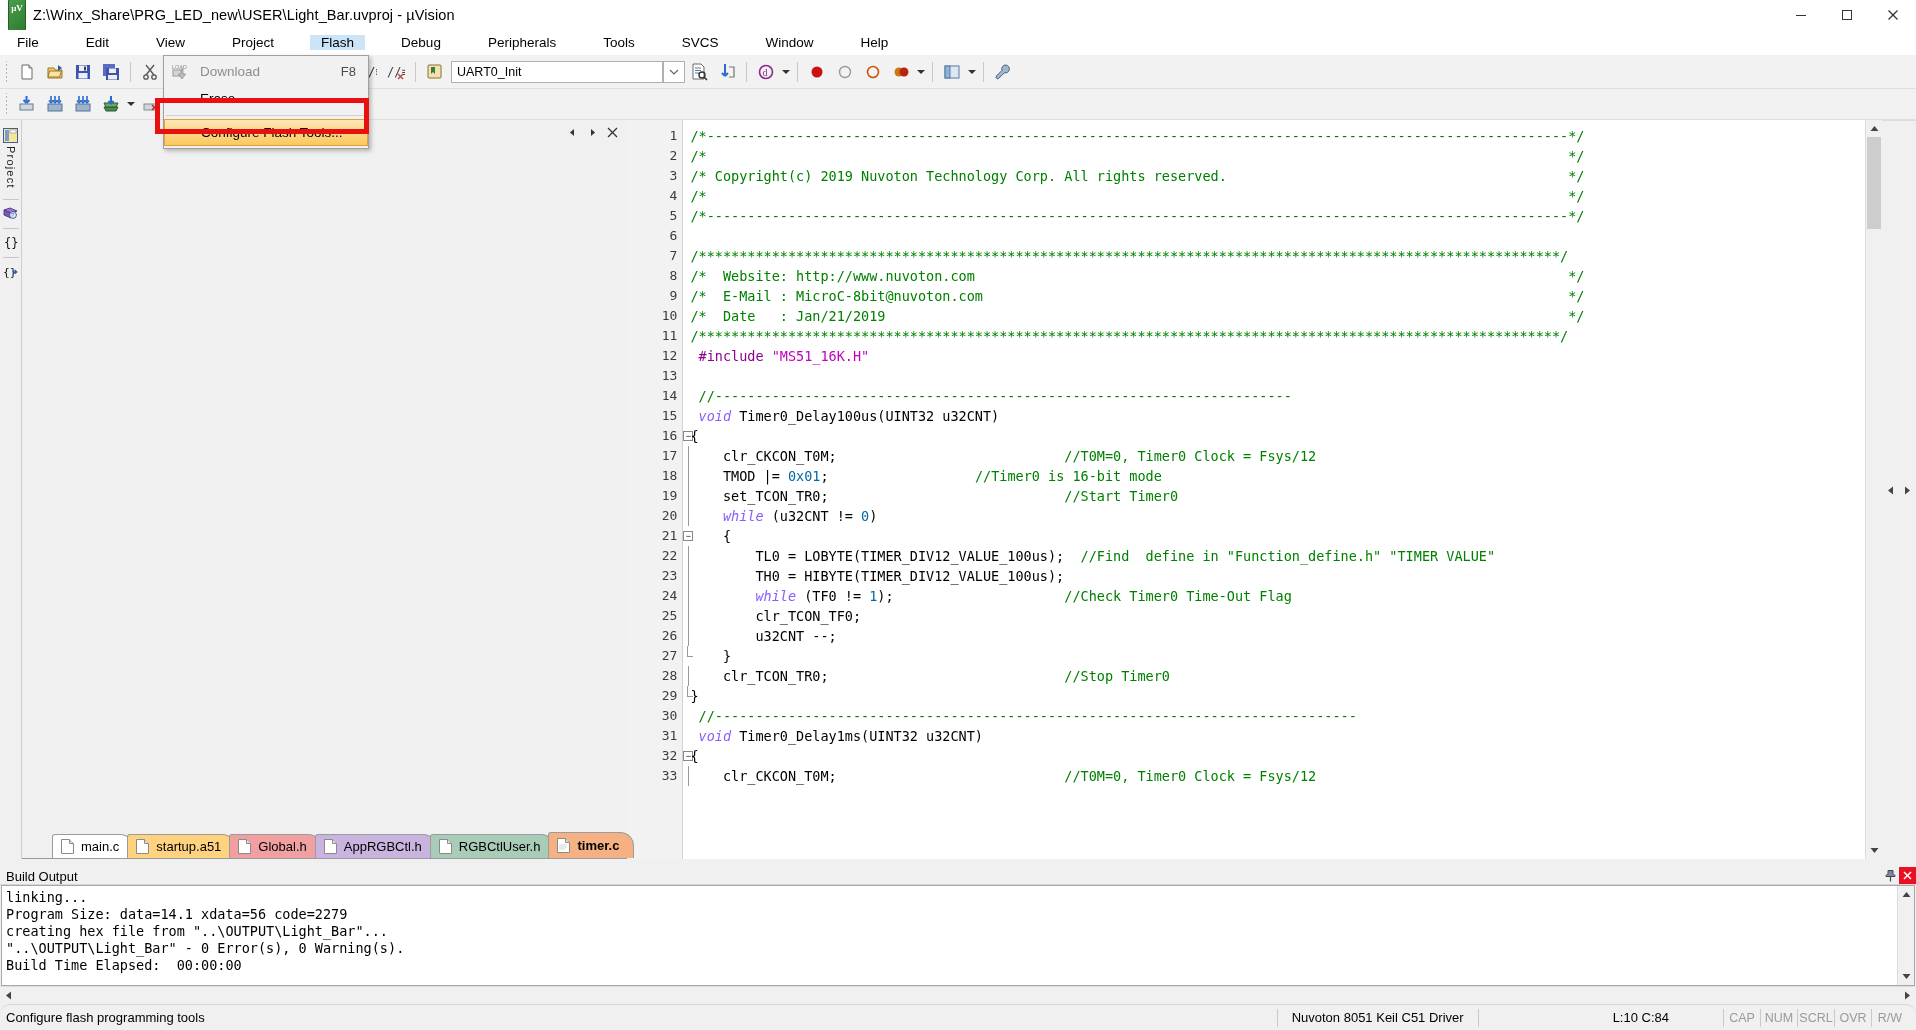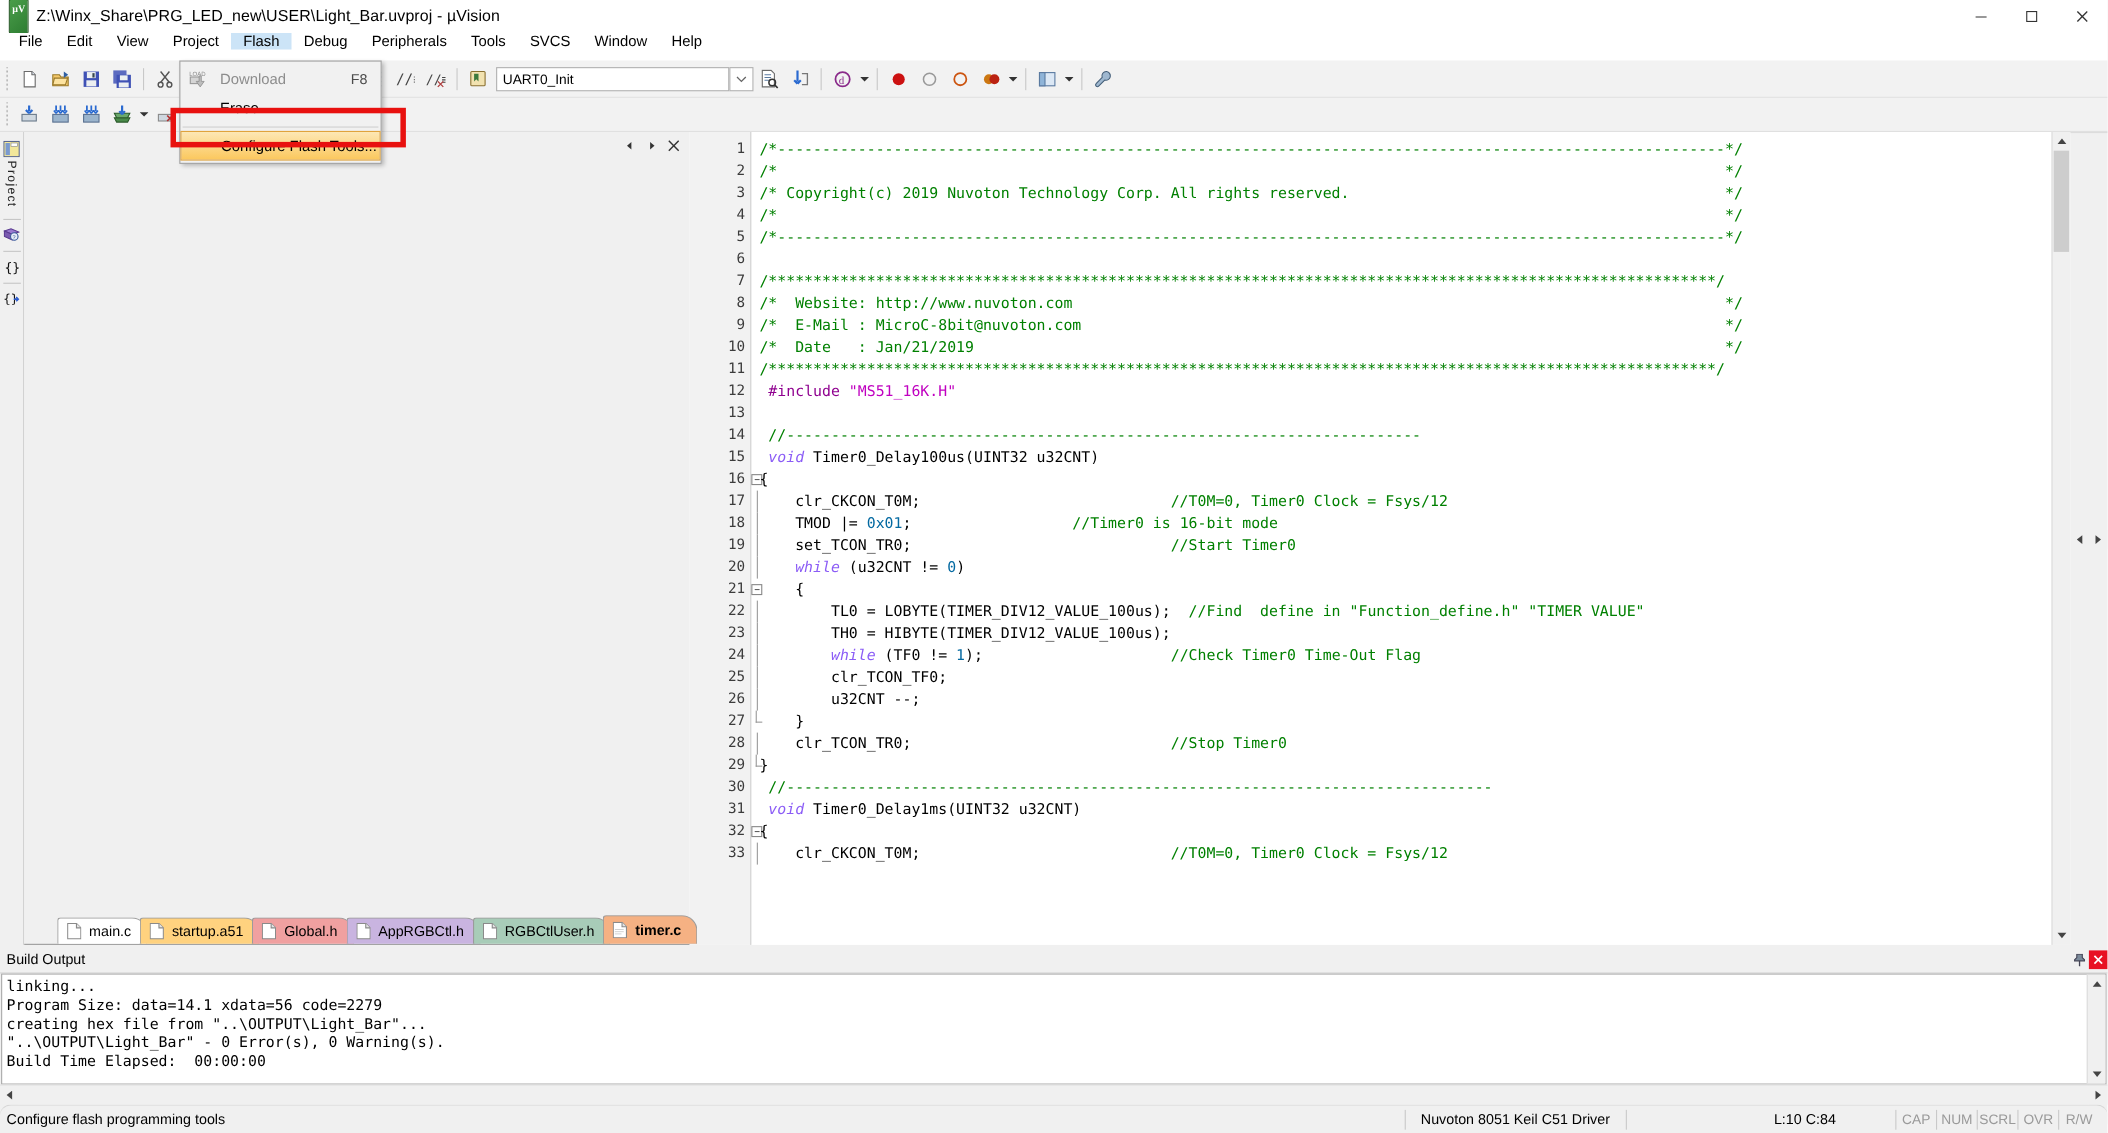--- a/index.html
+++ b/index.html
@@ -26,22 +26,22 @@
   }
   .title-text { font-size: 14.5px; color: #000; letter-spacing: 0.1px; }
   .win-controls { position: absolute; right: 0; top: 0; height: 30px; display: flex; }
   .win-btn {
     width: 46px; height: 30px; display: flex; align-items: center; justify-content: center;
     color: #333; font-size: 14px;
   }
 
   
   .menubar {
-    height: 25px; background: #ffffff; display: flex; align-items: flex-start;
-    flex: 0 0 25px; padding-left: 6px; position: relative; z-index: 40;
+    height: 25px; background: #ffffff; display: flex; align-items: center;
+    flex: 0 0 25px; padding-left: 6px; position: relative; z-index: 40; gap: 25px;
   }
   .menu-item {
     padding: 0 11px; display: flex; align-items: center; font-size: 13.5px; color: #000;
   }
   .menu-item.open { background: #cce4f7; }
 
   
   .toolbar {
     background: #f2f2f2; display: flex; align-items: center;
     border-bottom: 1px solid #e0e0e0;
@@ -63,21 +63,21 @@
   }
   .tcombo-wide { width: 212px; }
   .tdrop { width: 12px; height: 26px; display: flex; align-items: center; justify-content: center; }
   .combo-blank {
     height: 22px; width: 22px; background: #fff; border: 1px solid #b0b0b0;
     display:flex;align-items:center;justify-content:center;
   }
 
   
   .flash-menu {
-    position: absolute; left: 163px; top: 55px; width: 184px;
+    position: absolute; left: 163px; top: 55px; width: 206px;
     background: #f1f1f1; border: 1px solid #a0a0a0; z-index: 100;
     box-shadow: 2px 2px 4px rgba(0,0,0,0.25);
     padding: 2px 0;
   }
   .fm-item {
     height: 27px; display: flex; align-items: center; font-size: 13.5px; color: #000;
     padding-left: 2px; position: relative;
   }
   .fm-item.disabled { color: #8d8d8d; }
   .fm-icon { width: 28px; height: 22px; display:flex;align-items:center;justify-content:center; flex: 0 0 28px; }
@@ -178,21 +178,21 @@
     border-left: 1px solid #dcdcdc;
   }
   .vs-arrow { height: 17px; display:flex;align-items:center;justify-content:center; font-size:9px; color:#555; }
   .vs-track { flex: 1 1 auto; position: relative; }
   .vs-thumb { position: absolute; top: 0; left: 1px; width: 14px; height: 92px; background: #cdcdcd; }
 
   
   .splitter { flex: 0 0 5px; background: #f0f0f0; }
   .bo-panel { flex: 0 0 140px; display: flex; flex-direction: column; background: #f0f0f0; }
   .bo-title {
-    height: 21px; background: #f0f0f0; display: flex; align-items: flex-start;
+    height: 21px; background: #f0f0f0; display: flex; align-items: flex-end;
     font-size: 13px; color: #000; padding-left: 6px; border-bottom: 1px solid #d6d6d6;
   }
   .bo-title-btns { margin-left: auto; display: flex; align-items: center; }
   .bo-pin { width: 17px; height: 17px; display:flex;align-items:center;justify-content:center; color:#333; font-size:12px; }
   .bo-close {
     width: 17px; height: 17px; background: #e81123; color: #fff;
     display:flex;align-items:center;justify-content:center; font-size: 11px; font-weight: bold;
   }
   .bo-body { flex: 1 1 auto; display: flex; background: #fff; border: 1px solid #a8a8a8; margin: 0 1px; min-height: 0; }
   .bo-text {

